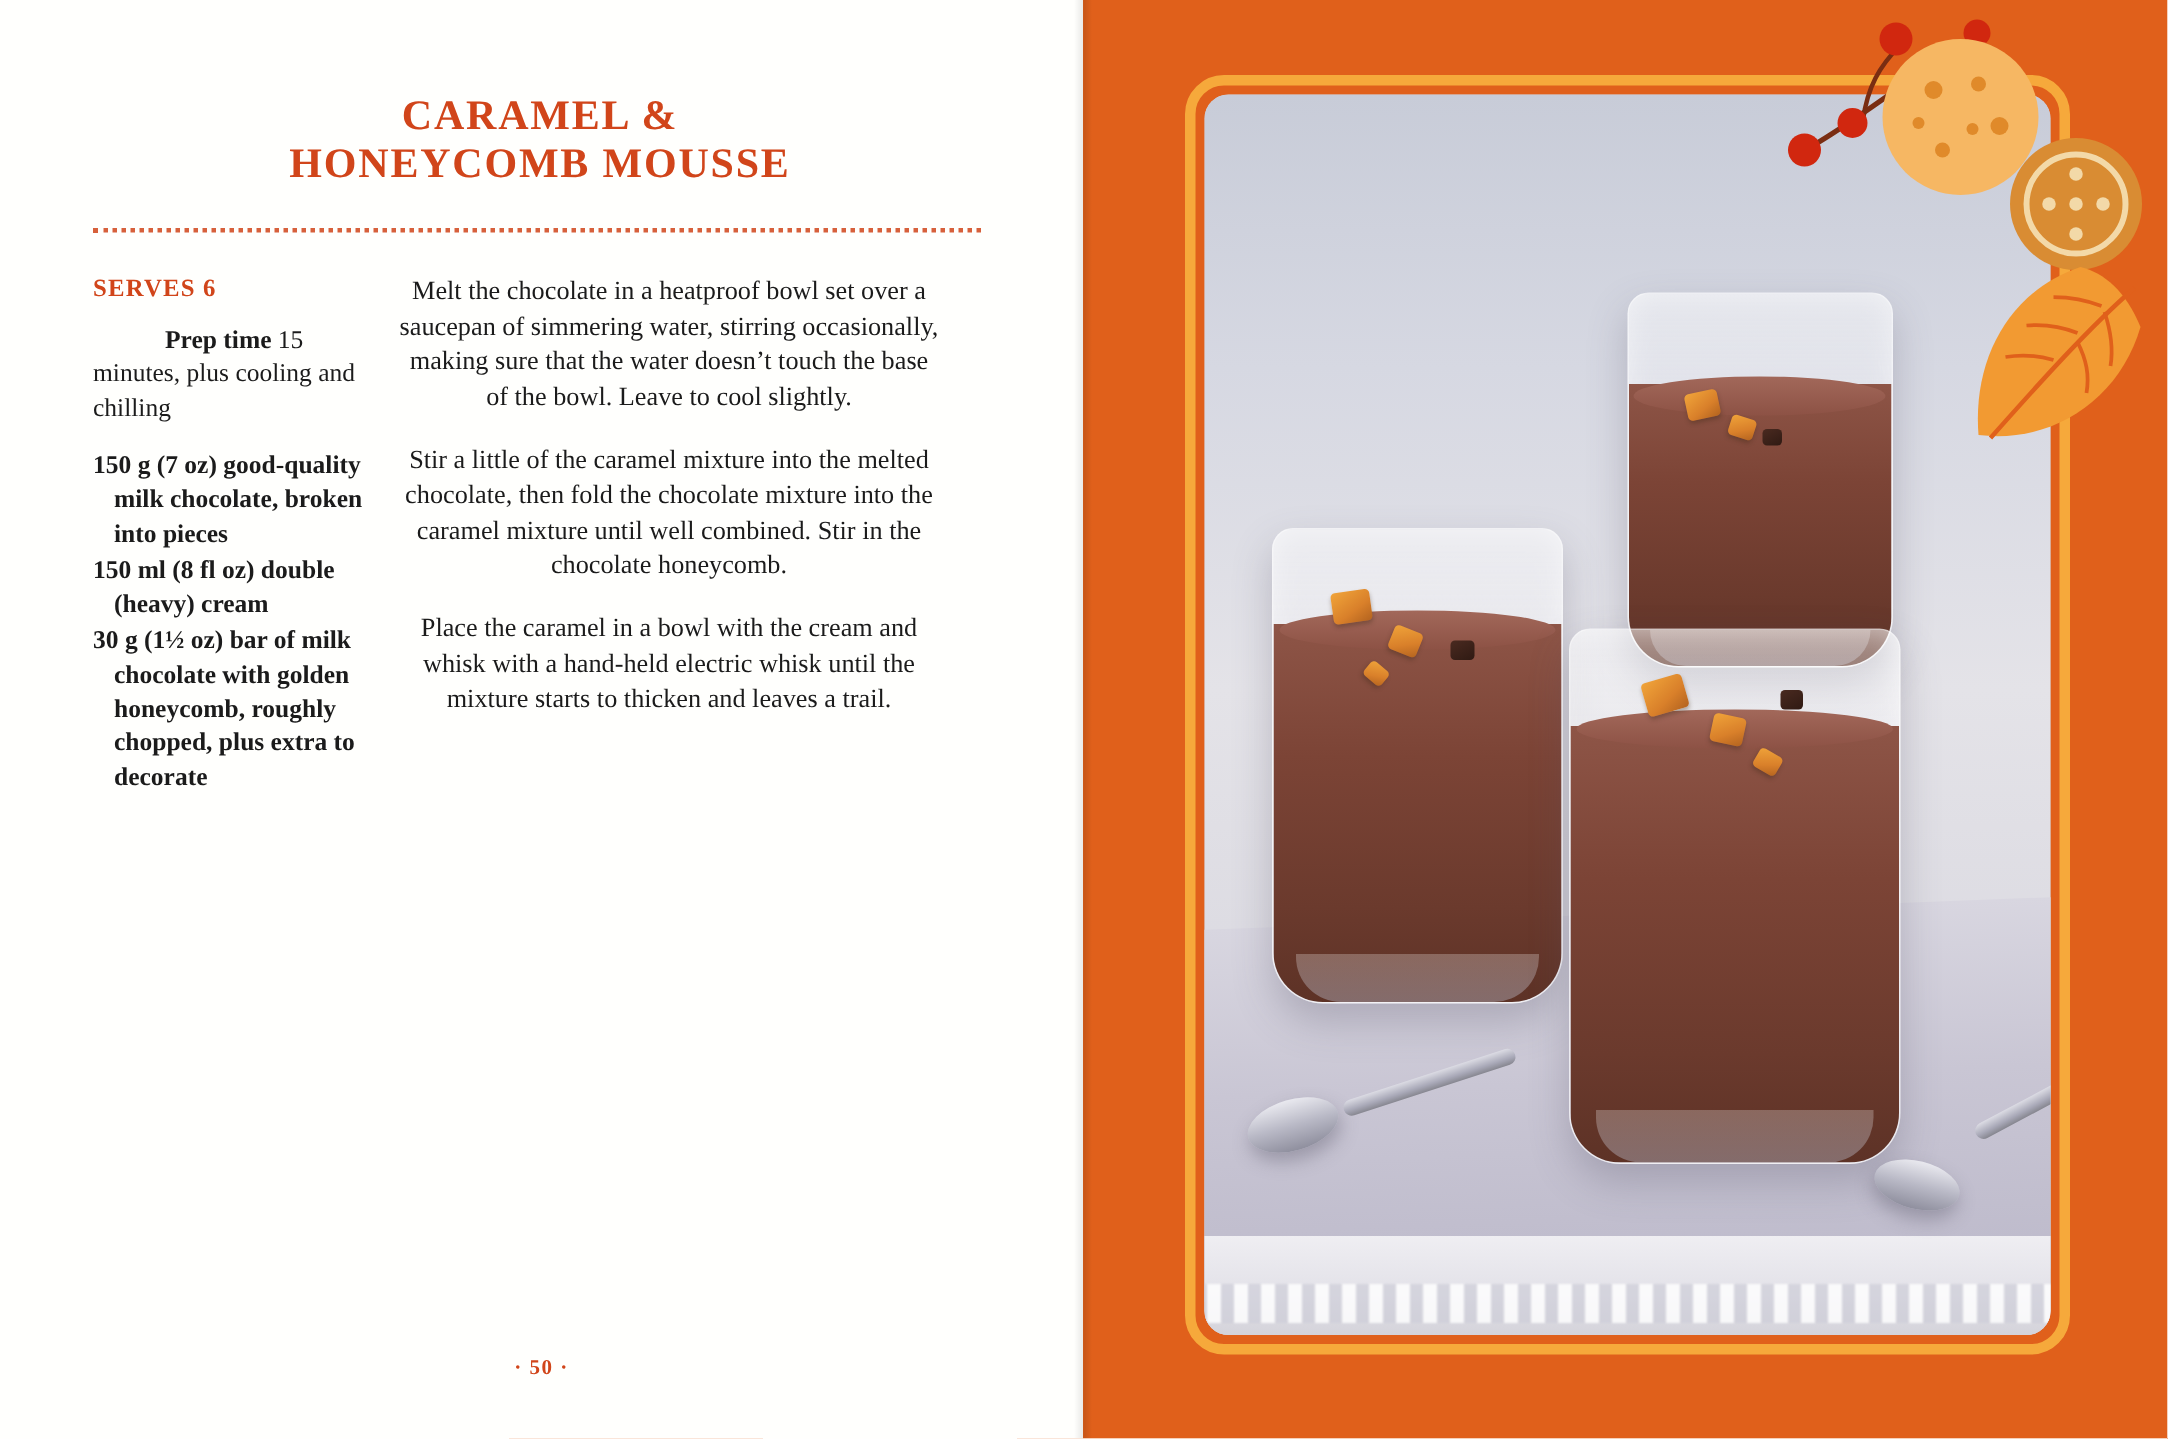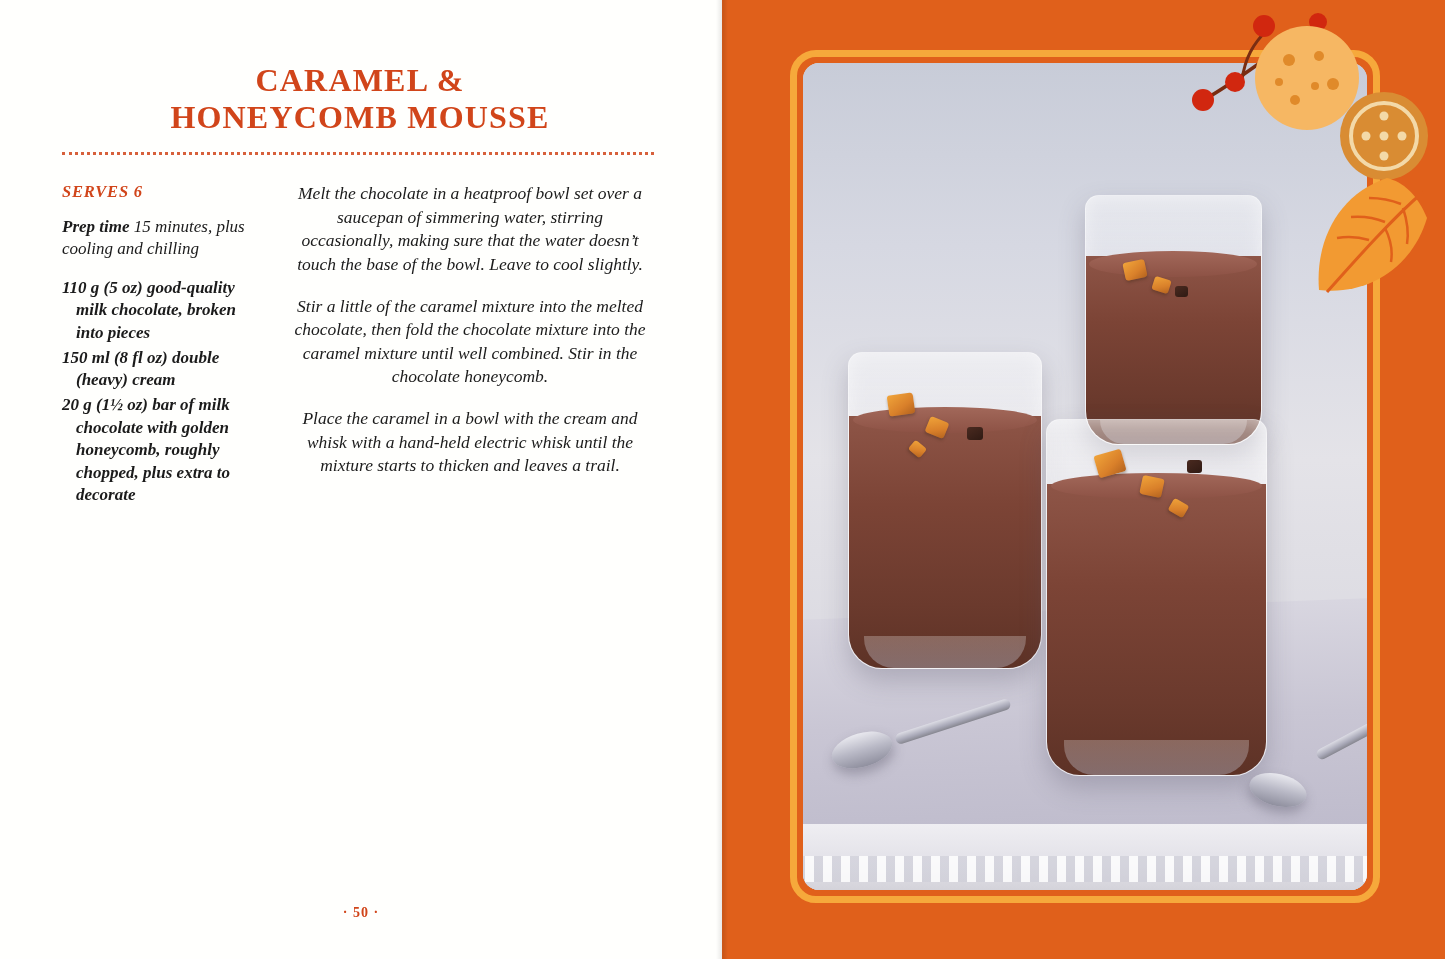--- a/index.html
+++ b/index.html
@@ -28,21 +28,21 @@
     position: absolute;
     left: 60px;
     top: 62px;
     width: 600px;
     text-align: center;
   }
   .title-line {
     font-family: "Liberation Serif", serif;
     font-weight: bold;
     color: #d1451a;
-    font-size: 32px;
+    font-size: 28px;
     letter-spacing: 1.2px;
     line-height: 1.16;
     text-transform: uppercase;
   }
 
   .dotted-rule {
     position: absolute;
     left: 62px;
     top: 152px;
     width: 592px;
@@ -50,22 +50,21 @@
     border-top: 3px dotted #d1451a;
     opacity: 0.85;
   }
 
   .columns {
     position: absolute;
     left: 62px;
     top: 182px;
     width: 596px;
     display: flex;
-    gap: 28px;
-    font-style: italic;
+    gap: 4px;
   }
   .col-left {
     width: 200px;
     flex: 0 0 200px;
   }
   .col-right {
     width: 360px;
     flex: 0 0 360px;
   }
 
@@ -76,21 +75,21 @@
     letter-spacing: 0.8px;
     margin: 0 0 14px 0;
     text-transform: uppercase;
   }
   .prep {
     font-size: 17px;
     line-height: 1.32;
     color: #1b1b1b;
     margin: 0 0 16px 0;
   }
-  .prep b { font-weight: bold; }
+  .prep b { font-weight: bold; margin-left: 48px; }
 
   .ingredients {
     list-style: none;
     margin: 0;
     padding: 0;
   }
   .ingredients li {
     font-size: 17px;
     line-height: 1.33;
     color: #1b1b1b;
@@ -263,23 +262,23 @@
 
     <div class="columns">
 
       <div class="col-left">
         <div class="serves">SERVES 6</div>
         <p class="prep">
           <b>Prep time </b>
           <span>15 minutes, plus cooling and chilling</span>
         </p>
         <ul class="ingredients">
-          <li>110 g (5 oz) good-quality milk chocolate, broken into pieces</li>
+          <li>150 g (7 oz) good-quality milk chocolate, broken into pieces</li>
           <li>150 ml (8 fl oz) double (heavy) cream</li>
-          <li>20 g (1½ oz) bar of milk chocolate with golden honeycomb, roughly chopped, plus extra to decorate</li>
+          <li>30 g (1½ oz) bar of milk chocolate with golden honeycomb, roughly chopped, plus extra to decorate</li>
         </ul>
       </div>
 
       <div class="col-right method">
         <p>Melt the chocolate in a heatproof bowl set over a saucepan of simmering water, stirring occasionally, making sure that the water doesn’t touch the base of the bowl. Leave to cool slightly.</p>
         <p>Stir a little of the caramel mixture into the melted chocolate, then fold the chocolate mixture into the caramel mixture until well combined. Stir in the chocolate honeycomb.</p>
         <p>Place the caramel in a bowl with the cream and whisk with a hand-held electric whisk until the mixture starts to thicken and leaves a trail.</p>
       </div>
 
     </div>

